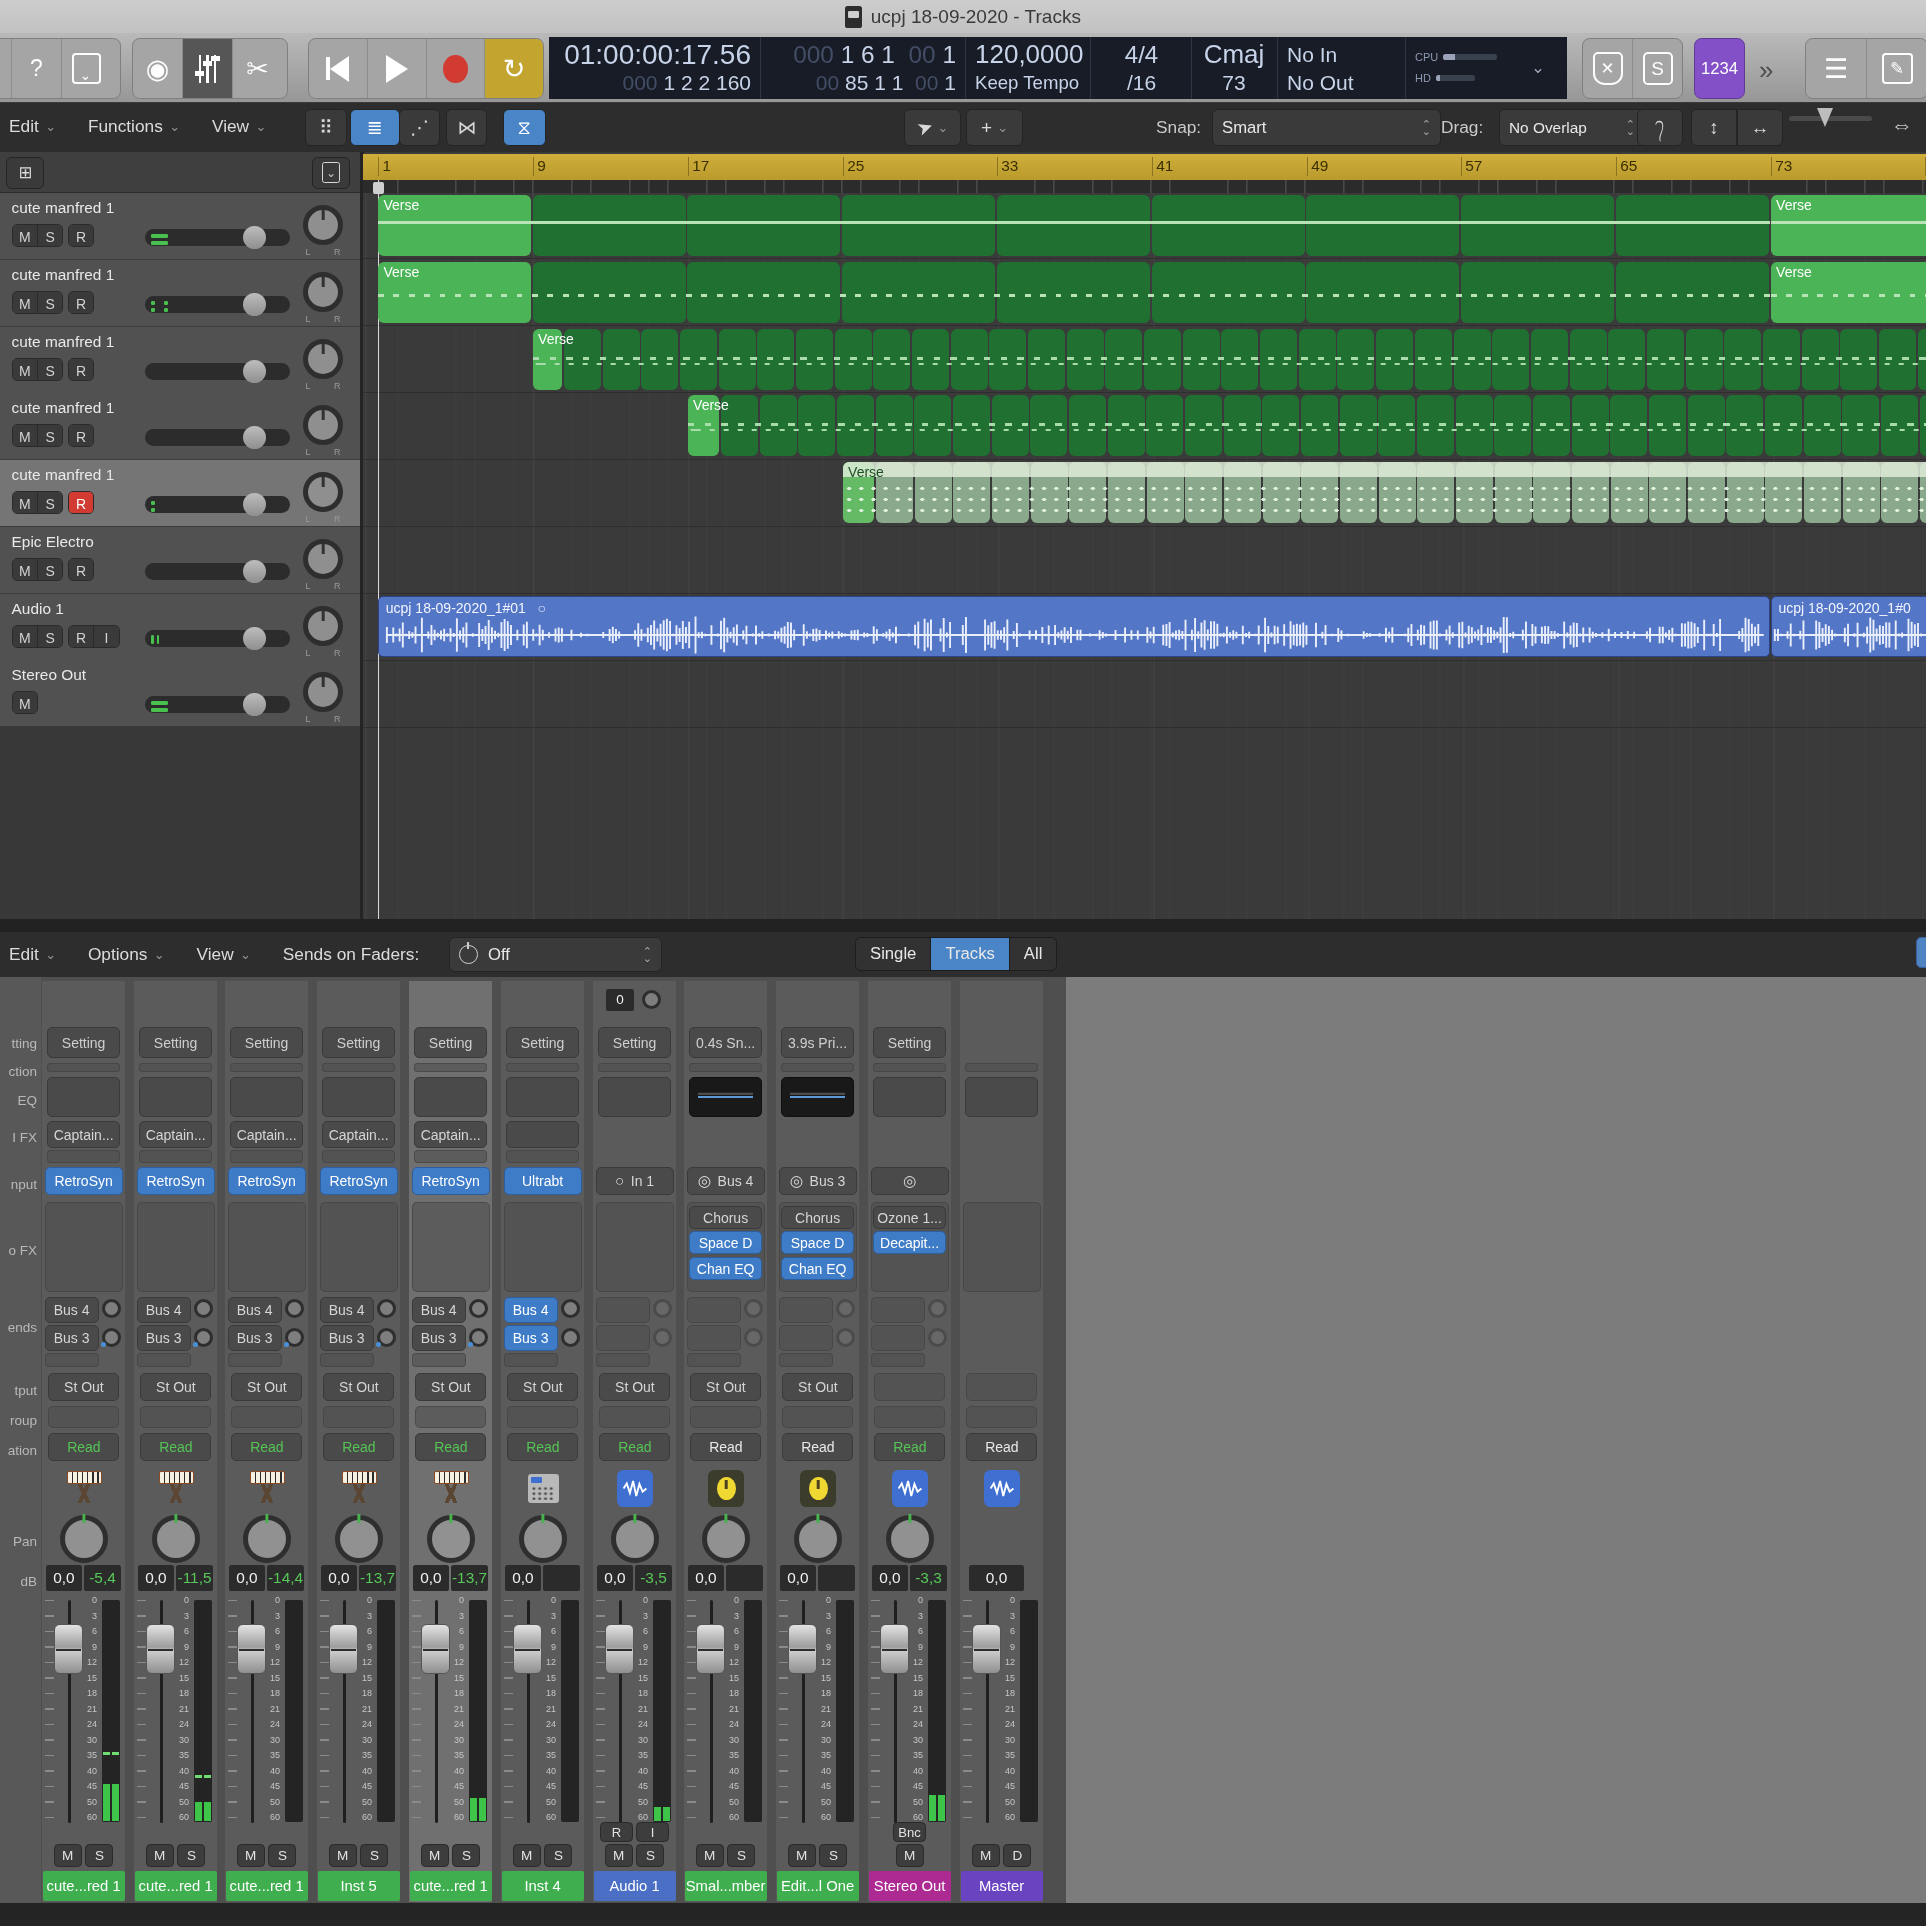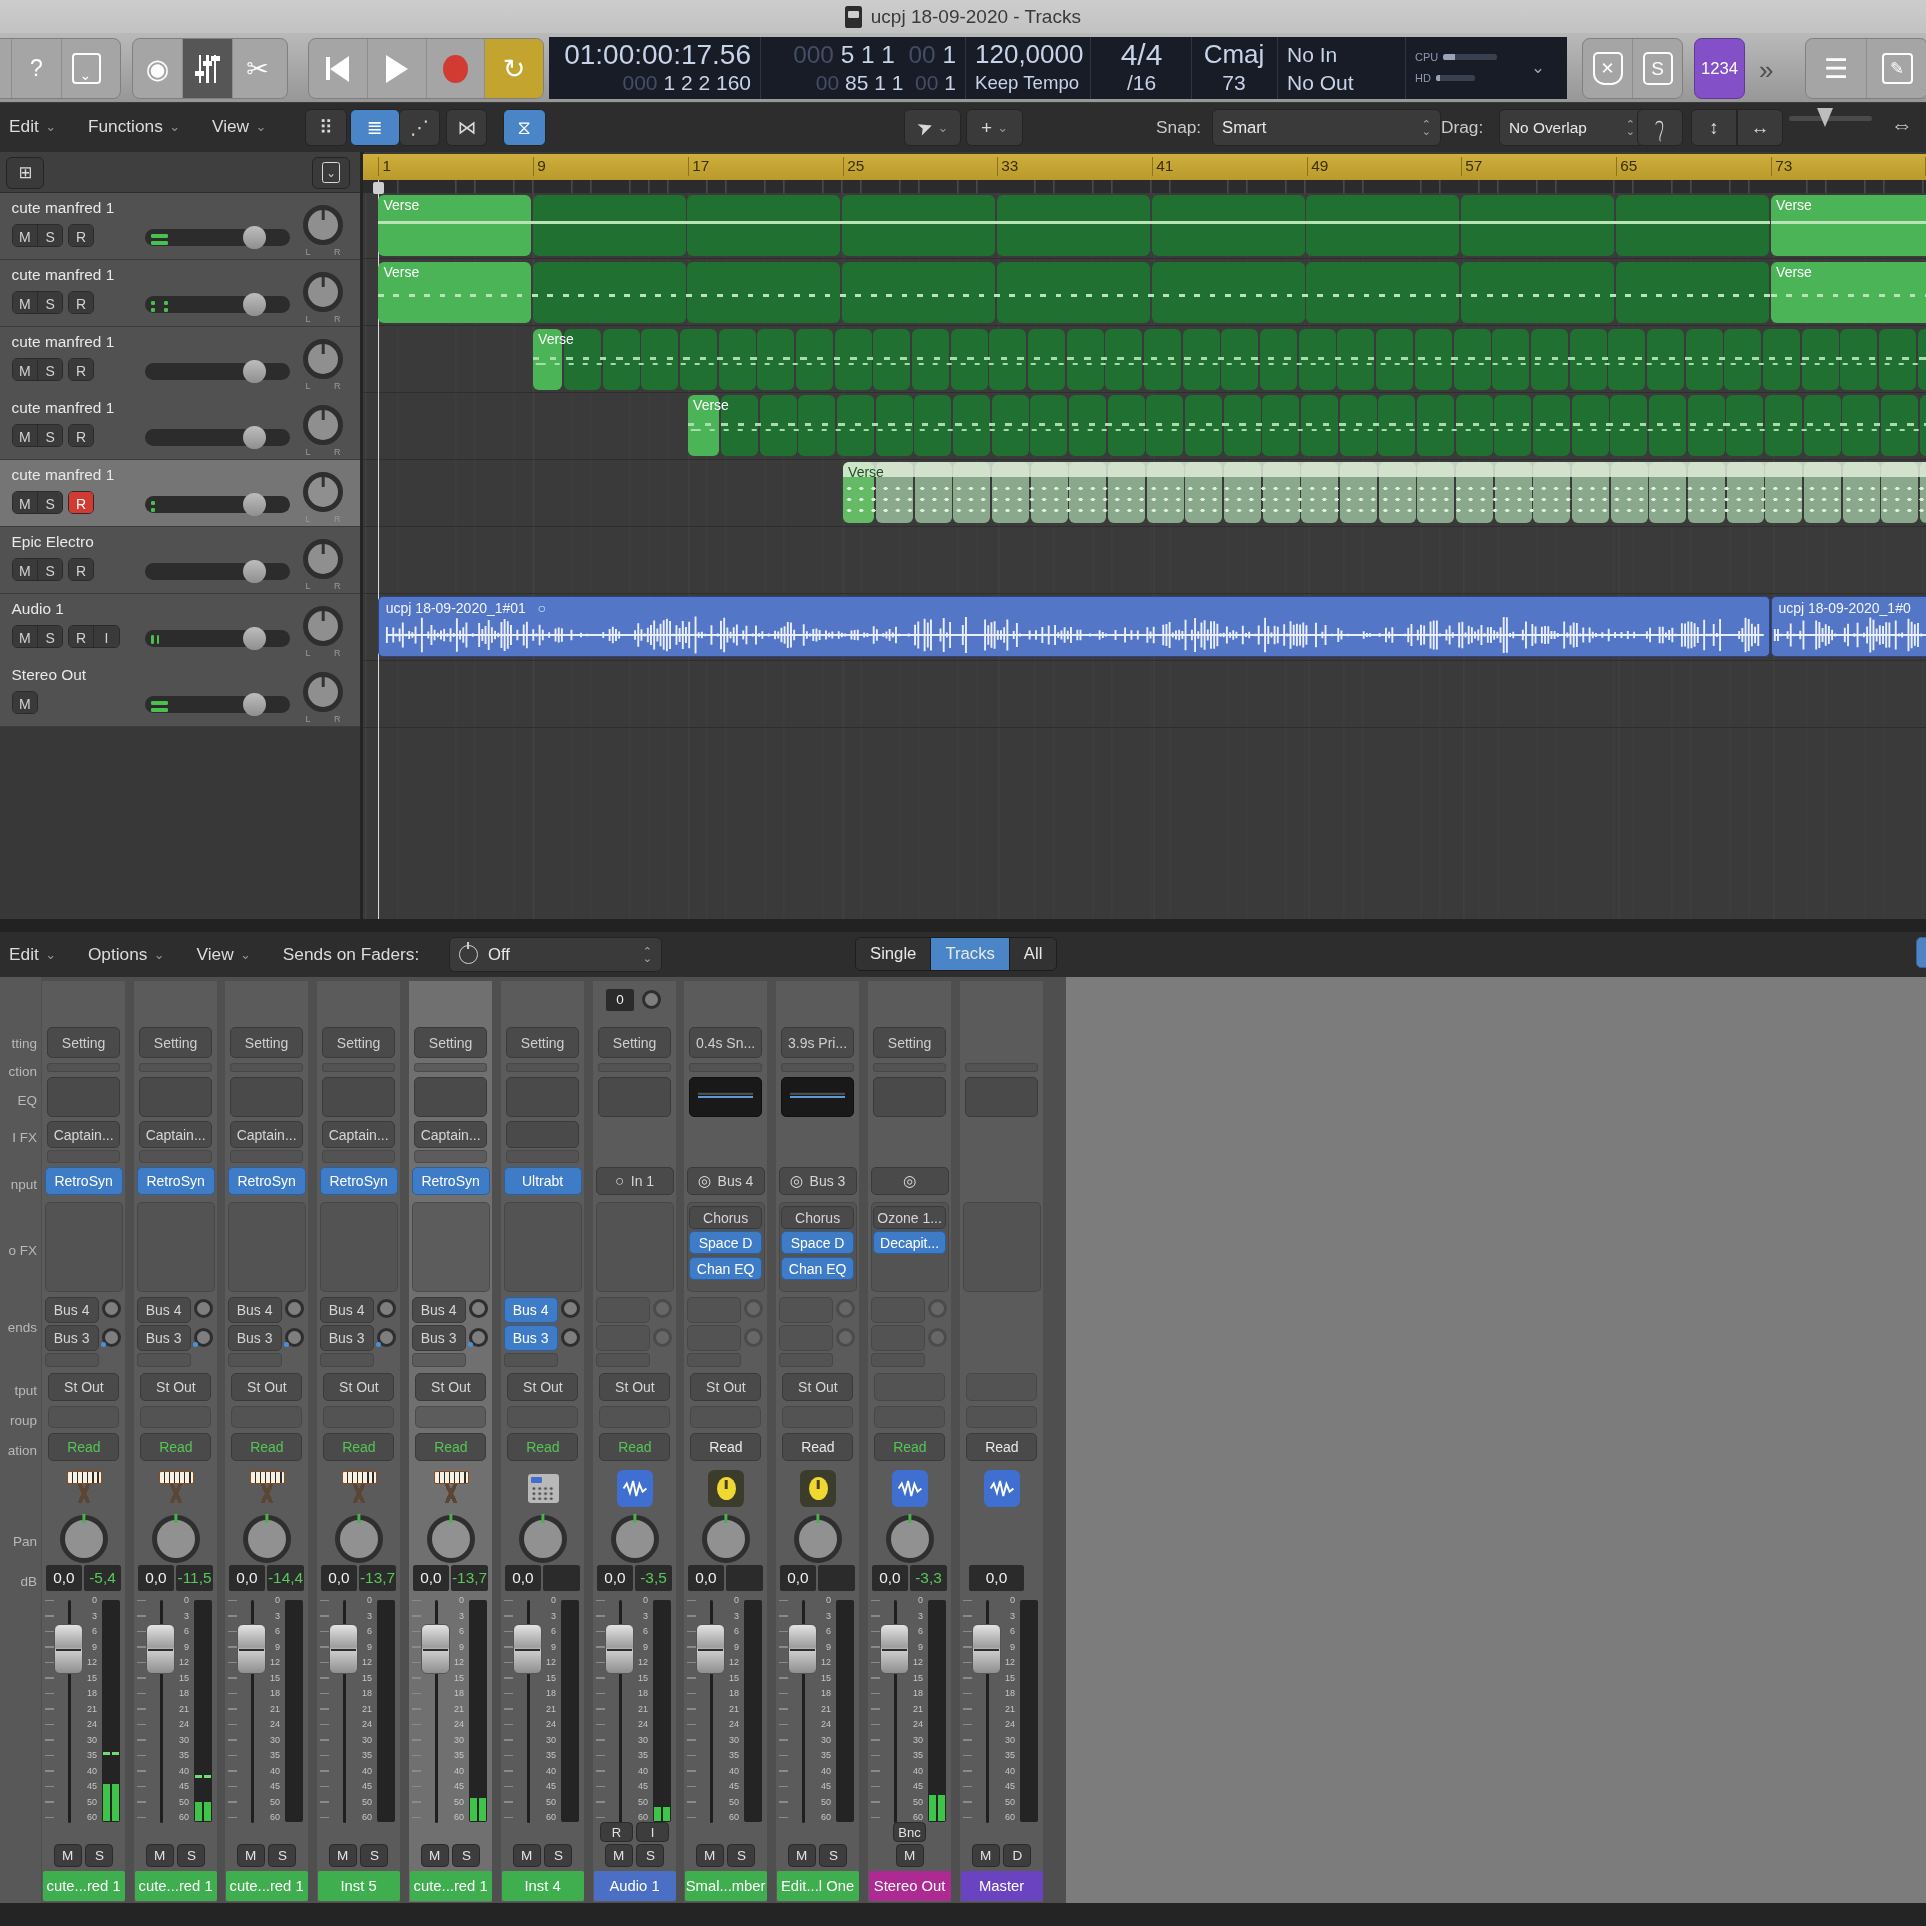--- a/index.html
+++ b/index.html
@@ -168,29 +168,29 @@
         </div>
       <div class="tbbtn yellow" style="width:58px">↻</div>
     </div>
 
     <div class="lcd" style="left:549px;width:1018px">
       <div class="lcdsec" style="left:0;width:212px;align-items:flex-end">
         <div class="lcdtop">01:00:00:17.56</div>
         <div class="lcdbot"><span class="dim">000</span> <span>1 2 2 160</span></div>
       </div>
       <div class="lcdsec" style="left:212px;width:205px;align-items:flex-end">
-        <div class="lcdtop" style="font-size:24.4px"><span class="dim">000</span> <span>5 1 1</span>&nbsp;&nbsp;<span class="dim">00</span> <span>1</span></div>
+        <div class="lcdtop" style="font-size:24.4px"><span class="dim">000</span> <span>1 6 1</span>&nbsp;&nbsp;<span class="dim">00</span> <span>1</span></div>
         <div class="lcdbot"><span class="dim">00</span> <span>85 1 1</span>&nbsp;&nbsp;<span class="dim">00</span> <span>1</span></div>
       </div>
       <div class="lcdsec" style="left:417px;width:125px">
         <div class="lcdtop" style="font-size:26px">120,0000</div>
         <div class="lcdbot" style="font-size:18.6px">Keep Tempo</div>
       </div>
       <div class="lcdsec" style="left:543px;width:100px;align-items:center">
-        <div class="lcdtop" style="font-size:30px">4/4</div>
+        <div class="lcdtop" style="font-size:24px">4/4</div>
         <div class="lcdbot">/16</div>
       </div>
       <div class="lcdsec" style="left:642px;width:87px;align-items:center">
         <div class="lcdtop" style="font-size:26px">Cmaj</div>
         <div class="lcdbot">73</div>
       </div>
       <div class="lcdsec" style="left:729px;width:128px;align-items:flex-start">
         <div class="lcdtop" style="font-size:21px">No In</div>
         <div class="lcdbot" style="font-size:21px">No Out</div>
       </div>

